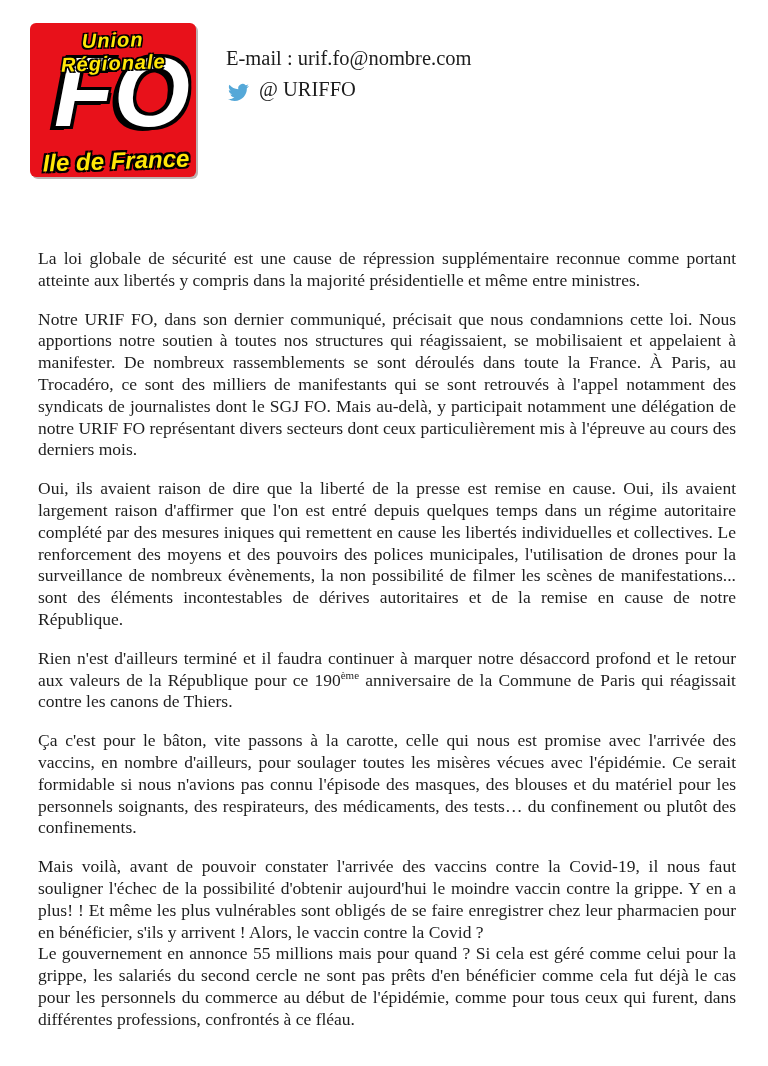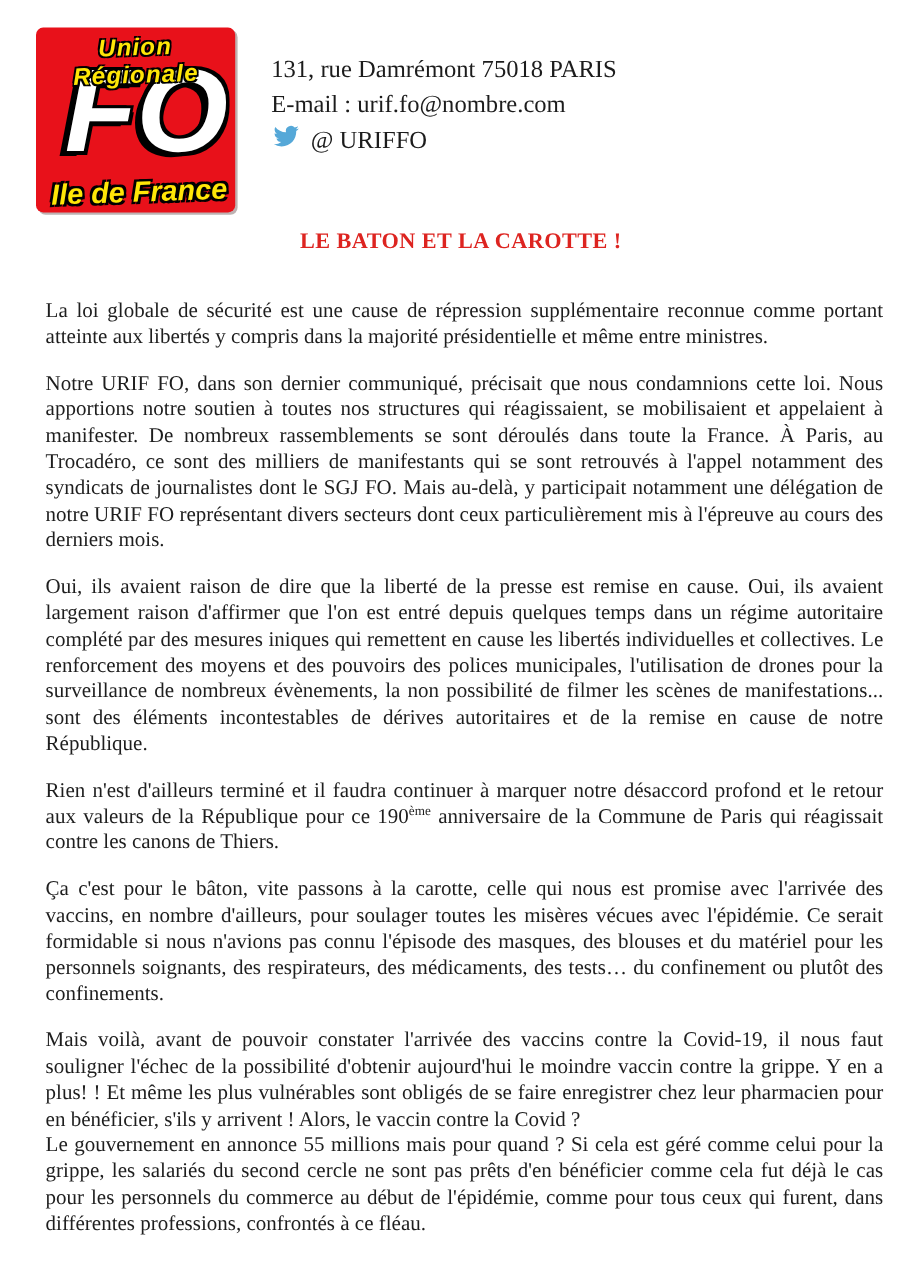--- a/index.html
+++ b/index.html
@@ -77,21 +77,21 @@
   .contact {
     position: absolute;
     left: 226px;
     top: 44px;
     font-size: 20.5px;
     line-height: 28.5px;
     color: #1c1c1c;
   }
   .twitter-row {
     display: flex;
-    align-items: flex-start;
+    align-items: flex-end;
     gap: 8px;
     margin-top: 2px;
   }
   .twitter-row svg {
     width: 25px;
     height: 21px;
     display: block;
   }
 
   
@@ -135,33 +135,31 @@
 
 <div class="page">
 
   <div class="logo">
     <div class="logo-top">Union Régionale</div>
     <div class="logo-fo">FO</div>
     <div class="logo-bottom">Ile de France</div>
   </div>
 
   <div class="contact">
-    <div>131, rue Damrémont 75018 PARIS</div>
     <div>E-mail : urif.fo@nombre.com</div>
     <div class="twitter-row">
       <span>
         <svg viewBox="0 0 24 24" aria-hidden="true">
           <path fill="#55a8d8" d="M23.953 4.57a10 10 0 01-2.825.775 4.958 4.958 0 002.163-2.723c-.951.555-2.005.959-3.127 1.184a4.92 4.92 0 00-8.384 4.482C7.69 8.095 4.067 6.13 1.64 3.162a4.822 4.822 0 00-.666 2.475c0 1.71.87 3.213 2.188 4.096a4.904 4.904 0 01-2.228-.616v.06a4.923 4.923 0 003.946 4.827 4.996 4.996 0 01-2.212.085 4.936 4.936 0 004.604 3.417 9.867 9.867 0 01-6.102 2.105c-.39 0-.779-.023-1.17-.067a13.995 13.995 0 007.557 2.209c9.053 0 13.998-7.496 13.998-13.985 0-.21 0-.42-.015-.63A9.935 9.935 0 0024 4.59z"></path>
         </svg>
       </span>
       <span>@ URIFFO</span>
     </div>
   </div>
 
-  <h1 class="doc-title">LE BATON ET LA CAROTTE !</h1>
 
   <div class="content">
     <p>La loi globale de sécurité est une cause de répression supplémentaire reconnue comme portant atteinte aux libertés y compris dans la majorité présidentielle et même entre ministres.</p>
     <p>Notre URIF FO, dans son dernier communiqué, précisait que nous condamnions cette loi. Nous apportions notre soutien à toutes nos structures qui réagissaient, se mobilisaient et appelaient à manifester. De nombreux rassemblements se sont déroulés dans toute la France. À Paris, au Trocadéro, ce sont des milliers de manifestants qui se sont retrouvés à l'appel notamment des syndicats de journalistes dont le SGJ FO. Mais au-delà, y participait notamment une délégation de notre URIF FO représentant divers secteurs dont ceux particulièrement mis à l'épreuve au cours des derniers mois.</p>
     <p>Oui, ils avaient raison de dire que la liberté de la presse est remise en cause. Oui, ils avaient largement raison d'affirmer que l'on est entré depuis quelques temps dans un régime autoritaire complété par des mesures iniques qui remettent en cause les libertés individuelles et collectives. Le renforcement des moyens et des pouvoirs des polices municipales, l'utilisation de drones pour la surveillance de nombreux évènements, la non possibilité de filmer les scènes de manifestations... sont des éléments incontestables de dérives autoritaires et de la remise en cause de notre République.</p>
     <p><span>Rien n'est d'ailleurs terminé et il faudra continuer à marquer notre désaccord profond et le retour aux valeurs de la République pour ce 190</span><sup>ème</sup><span> anniversaire de la Commune de Paris qui réagissait contre les canons de Thiers.</span></p>
     <p>Ça c'est pour le bâton, vite passons à la carotte, celle qui nous est promise avec l'arrivée des vaccins, en nombre d'ailleurs, pour soulager toutes les misères vécues avec l'épidémie. Ce serait formidable si nous n'avions pas connu l'épisode des masques, des blouses et du matériel pour les personnels soignants, des respirateurs, des médicaments, des tests… du confinement ou plutôt des confinements.</p>
     <p><span>Mais voilà, avant de pouvoir constater l'arrivée des vaccins contre la Covid-19, il nous faut souligner l'échec de la possibilité d'obtenir aujourd'hui le moindre vaccin contre la grippe. Y en a plus! ! Et même les plus vulnérables sont obligés de se faire enregistrer chez leur pharmacien pour en bénéficier, s'ils y arrivent ! Alors, le vaccin contre la Covid ?</span><br><span>Le gouvernement en annonce 55 millions mais pour quand ? Si cela est géré comme celui pour la grippe, les salariés du second cercle ne sont pas prêts d'en bénéficier comme cela fut déjà le cas pour les personnels du commerce au début de l'épidémie, comme pour tous ceux qui furent, dans différentes professions, confrontés à ce fléau.</span></p>
   </div>
 

